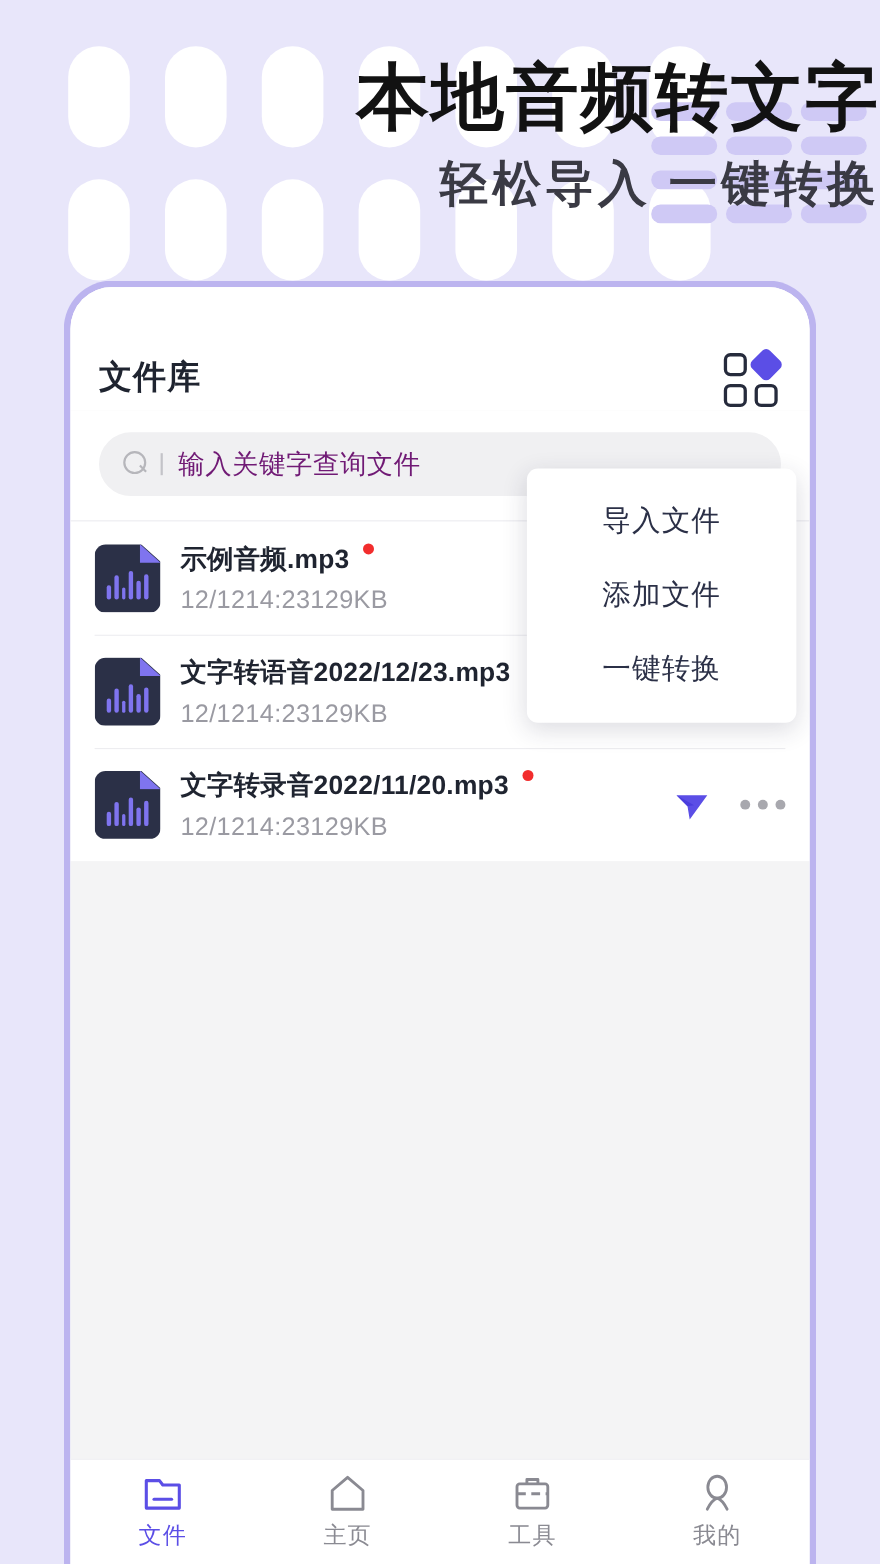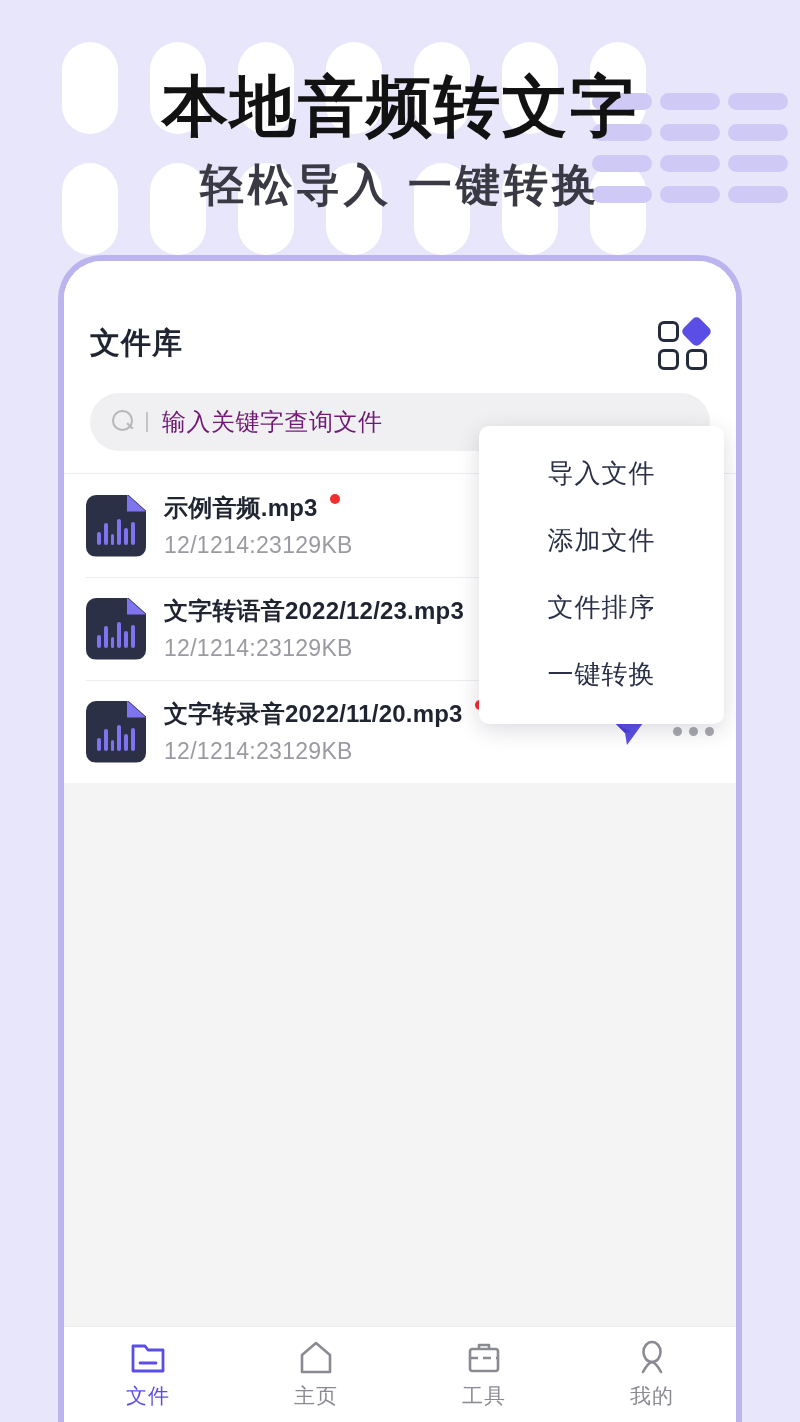--- a/index.html
+++ b/index.html
@@ -24,22 +24,22 @@
   }
   .bar {
     position: absolute;
     background: #cfc9f5;
     border-radius: 9px;
   }
 
   
   .hero {
     position: absolute;
-    left: 0; right: 0; top: 72px;
-    text-align: center;
+    left: 0; right: 0; top: 54px;
+    text-align: right;
     z-index: 5;
   }
   .hero-title {
     font-size: 66px;
     font-weight: 700;
     color: #121212;
     letter-spacing: 2px;
     line-height: 1.06;
     white-space: nowrap;
   }
@@ -499,20 +499,19 @@
               <ellipse cx="20" cy="13" rx="8.5" ry="10" fill="none" stroke="#8a8a92" stroke-width="2.6"></ellipse>
               <path d="M11 33 C14 27 17 24 20 23 C23 24 26 27 29 33" fill="none" stroke="#8a8a92" stroke-width="2.6" stroke-linecap="round"></path>
             </svg>
           <span class="tab-label">我的</span>
         </div>
       </div>
 
       <div class="dropdown">
         <div class="dd-item">导入文件</div>
         <div class="dd-item">添加文件</div>
-        <div class="dd-item">文件排序</div>
         <div class="dd-item">一键转换</div>
       </div>
 
     </div>
   </div>
 
 </div>
 
 </body></html>

